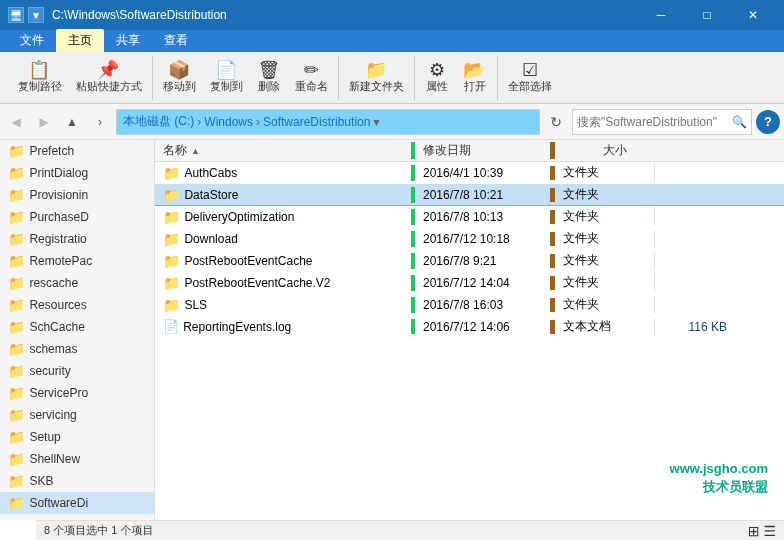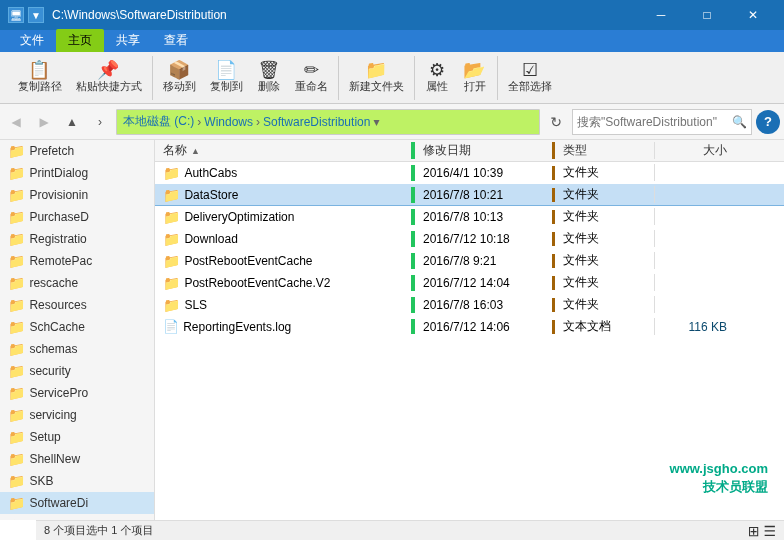--- a/index.html
+++ b/index.html
@@ -29,21 +29,21 @@
       align-items: flex-end;
       padding: 0 8px;
     }
     .ribbon-tab {
       padding: 3px 12px;
       color: white;
       font-size: 12px;
       cursor: pointer;
       border-radius: 2px 2px 0 0;
     }
-    .ribbon-tab.active { background: #84cc16; color: #000; }
+    .ribbon-tab.active { background: #fef9c3; color: #000; }
 
     .ribbon-bar {
       height: 52px;
       background: #f0f0f0;
       border-bottom: 1px solid #ccc;
       display: flex;
       align-items: center;
       padding: 0 8px;
     }
     .ribbon-group {
@@ -82,21 +82,21 @@
     }
     .nav-btn {
       width: 24px; height: 24px;
       display: flex; align-items: center; justify-content: center;
       cursor: pointer; border-radius: 2px; font-size: 12px; color: #555;
     }
     .nav-btn.disabled { color: #bbb; cursor: default; }
     .breadcrumb {
       flex: 1;
       height: 26px;
-      background: #bef264;
+      background: #7dd3fc;
       border: 1px solid #ccc;
       display: flex;
       align-items: center;
       padding: 0 6px;
       font-size: 12px;
       color: #333;
       border-radius: 1px;
     }
     .breadcrumb-item { color: #1a6fb5; cursor: pointer; }
     .breadcrumb-sep { margin: 0 3px; color: #666; }
@@ -159,21 +159,21 @@
       background: #f5f5f5;
       border-bottom: 1px solid #ddd;
       height: 22px;
       font-size: 12px;
       color: #333;
       position: sticky;
       top: 0;
       z-index: 1;
     }
     .col-name { width: 260px; padding: 0 8px; border-right: 4px solid #22c55e; display: flex; align-items: center; gap: 4px; }
-    .col-date { width: 140px; padding: 0 8px; border-right: 3px solid #a16207; }
+    .col-date { width: 140px; padding: 0 8px; border-right: 5px solid #a16207; }
     .col-type { width: 100px; padding: 0 8px; border-right: 1px solid #ddd; }
     .col-size { width: 80px; padding: 0 8px; text-align: right; }
 
     .file-row {
       display: flex;
       align-items: center;
       height: 22px;
       font-size: 12px;
       cursor: pointer;
       border-bottom: 1px solid transparent;
@@ -394,21 +394,20 @@
   </div>
 
   <div class="file-list">
 
     <div class="file-list-header">
       <div class="col-name">
         <span>名称</span>
         <span class="sort-arrow">▲</span>
       </div>
       <div class="col-date">修改日期</div>
-      <div class="col-type">类型</div>
       <div class="col-size">大小</div>
     </div>
 
     <div class="file-row">
       <div class="col-name">
         <span class="file-icon">📁</span>
         <span>AuthCabs</span>
       </div>
       <div class="col-date">2016/4/1 10:39</div>
       <div class="col-type">文件夹</div>

